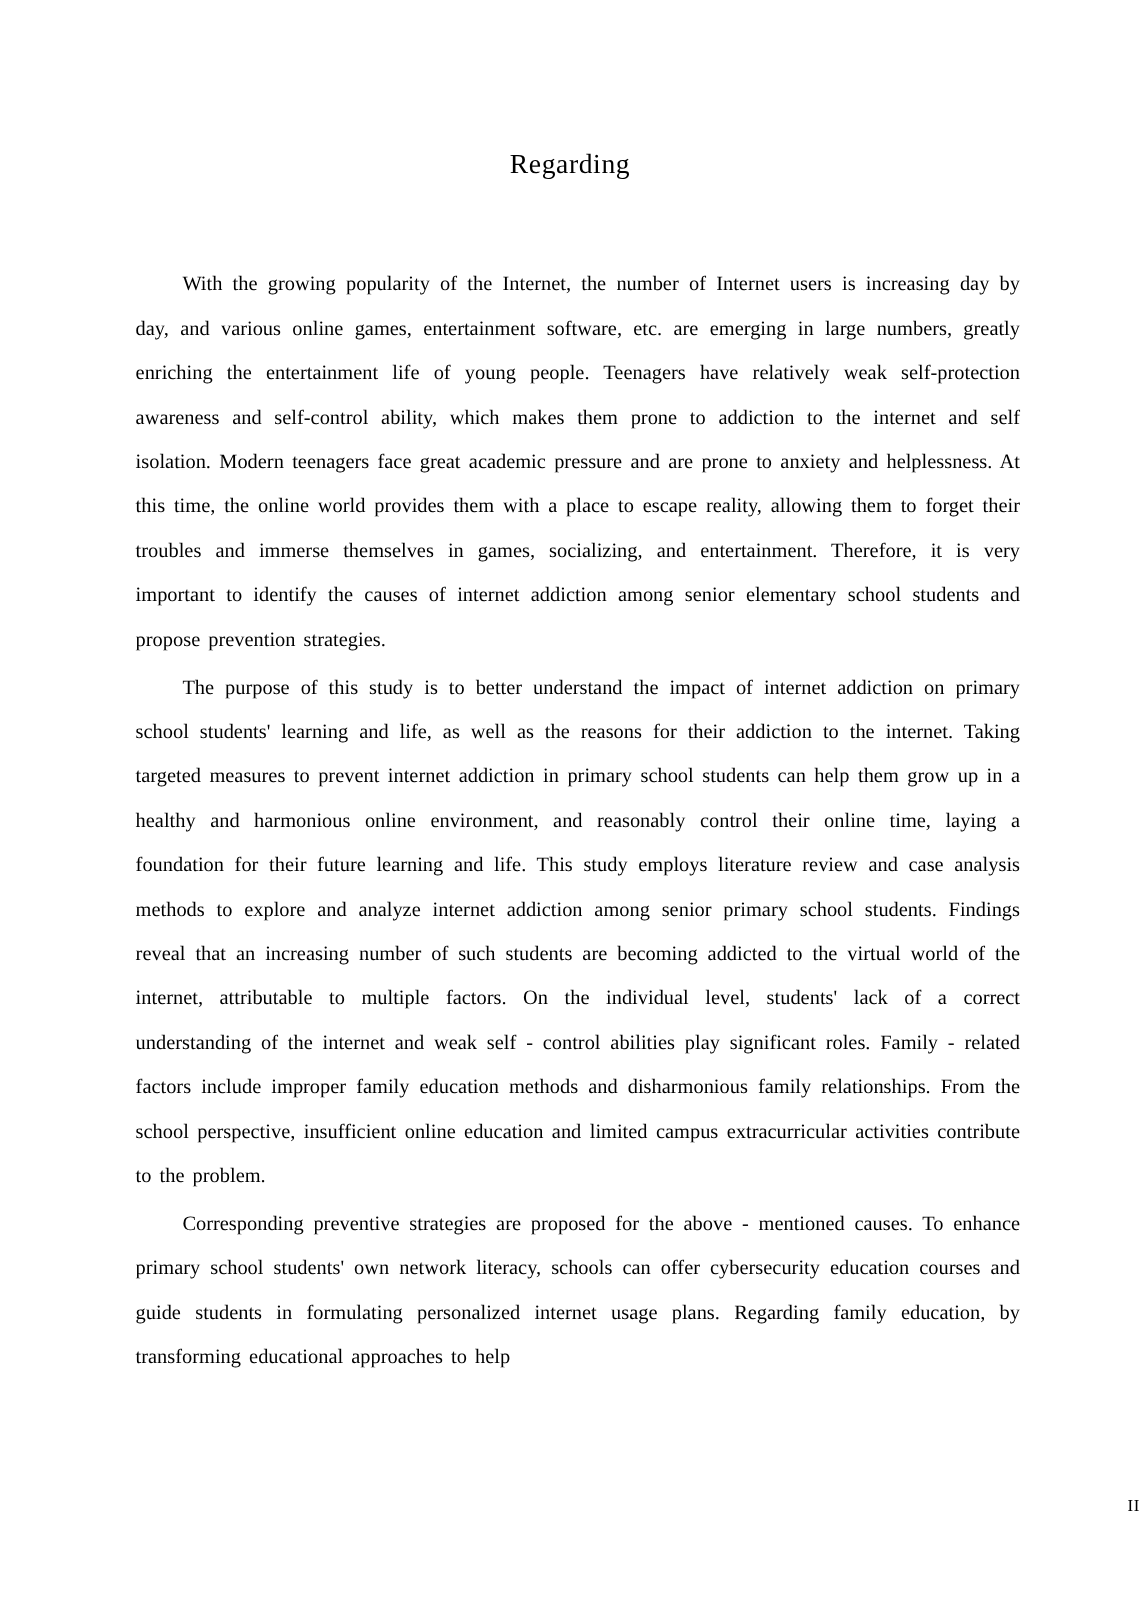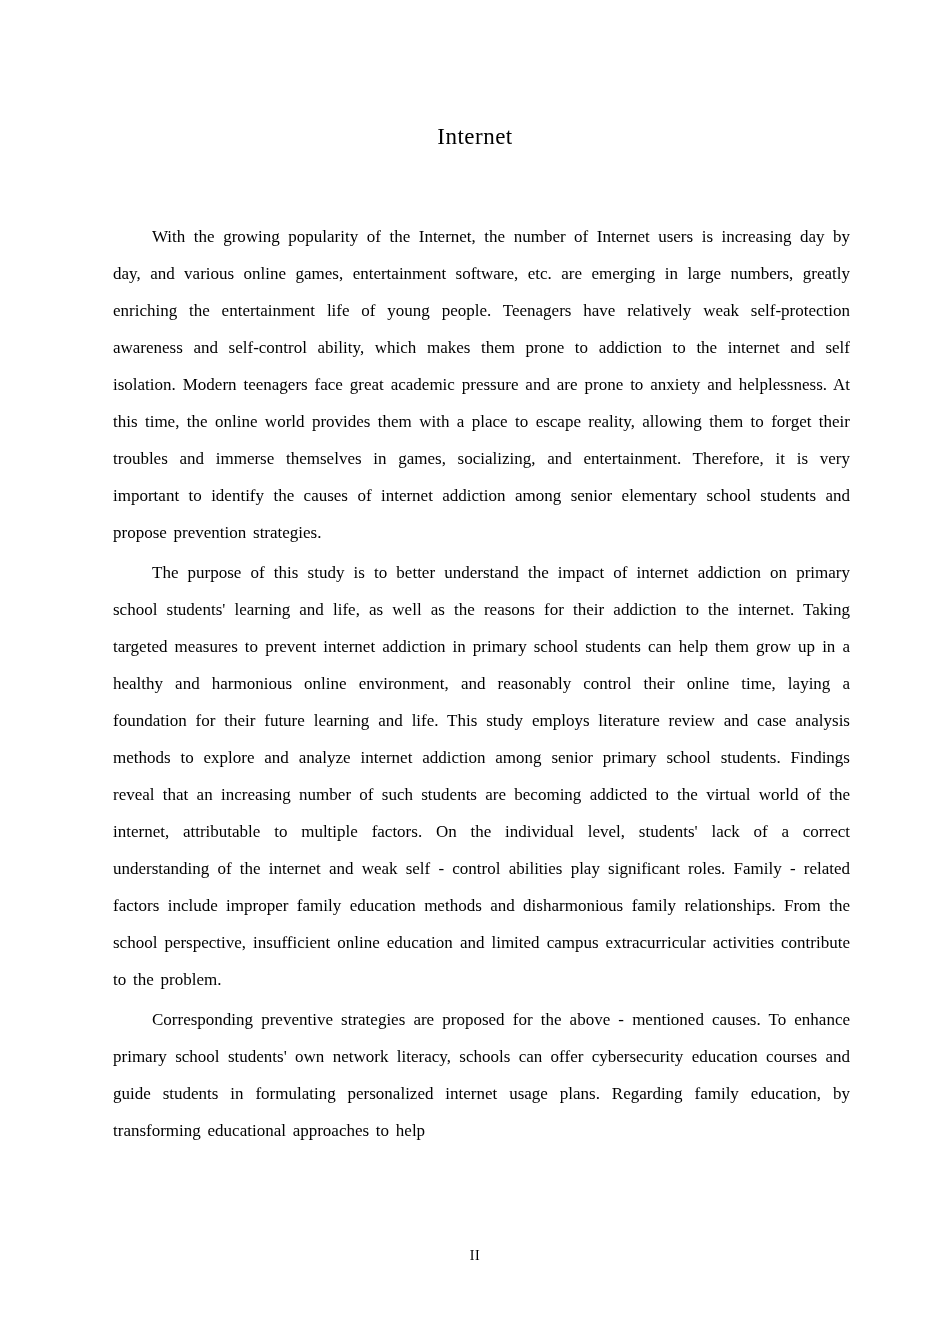--- a/index.html
+++ b/index.html
@@ -39,30 +39,30 @@
     .doc-body p {
       margin: 0 0 3px 0;
       text-indent: 39px;
       word-spacing: 2.5px;
     }
     .page-number {
       position: absolute;
       top: 1248px;
       left: 0;
       right: 0;
-      text-align: center;
+      text-align: right;
       font-size: 14px;
       letter-spacing: 0.5px;
     }
   </style>
 </head>
 <body>
 
 <div class="page">
-  <h1 class="doc-title">Internet</h1>
+  <h1 class="doc-title">Regarding</h1>
 
   <div class="doc-body">
     <p>With the growing popularity of the Internet, the number of Internet users is increasing day by day, and various online games, entertainment software, etc. are emerging in large numbers, greatly enriching the entertainment life of young people. Teenagers have relatively weak self-protection awareness and self-control ability, which makes them prone to addiction to the internet and self isolation. Modern teenagers face great academic pressure and are prone to anxiety and helplessness. At this time, the online world provides them with a place to escape reality, allowing them to forget their troubles and immerse themselves in games, socializing, and entertainment. Therefore, it is very important to identify the causes of internet addiction among senior elementary school students and propose prevention strategies.</p>
     <p>The purpose of this study is to better understand the impact of internet addiction on primary school students' learning and life, as well as the reasons for their addiction to the internet. Taking targeted measures to prevent internet addiction in primary school students can help them grow up in a healthy and harmonious online environment, and reasonably control their online time, laying a foundation for their future learning and life. This study employs literature review and case analysis methods to explore and analyze internet addiction among senior primary school students. Findings reveal that an increasing number of such students are becoming addicted to the virtual world of the internet, attributable to multiple factors. On the individual level, students' lack of a correct understanding of the internet and weak self - control abilities play significant roles. Family - related factors include improper family education methods and disharmonious family relationships. From the school perspective, insufficient online education and limited campus extracurricular activities contribute to the problem.</p>
     <p>Corresponding preventive strategies are proposed for the above - mentioned causes. To enhance primary school students' own network literacy, schools can offer cybersecurity education courses and guide students in formulating personalized internet usage plans. Regarding family education, by transforming educational approaches to help</p>
   </div>
 
   <div class="page-number">II</div>
 </div>
 

